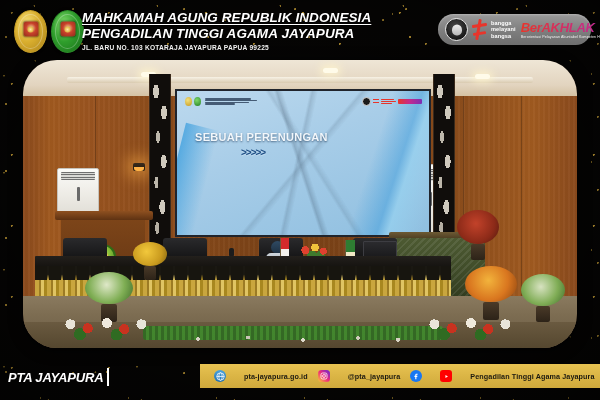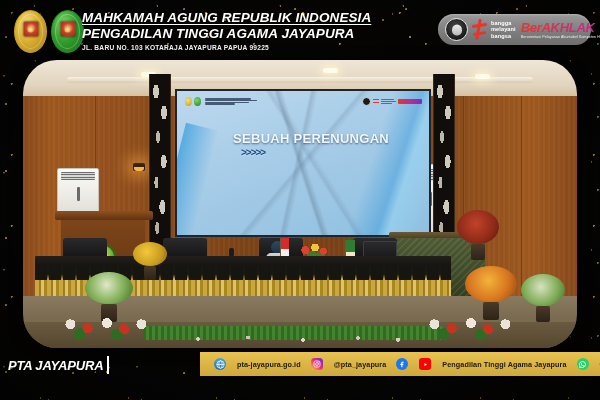--- a/index.html
+++ b/index.html
@@ -207,23 +207,22 @@
   .slide-badge .sb-seal{ width:9px; height:9px; border-radius:50%; background:#1b1b1b; border:1px solid #ddd; }
   .slide-badge .sb-mark{ width:6px; height:9px; background:
       linear-gradient(180deg,transparent 20%, #e8352b 20% 38%, transparent 38% 55%, #e8352b 55% 72%, transparent 72%); }
   .slide-badge .sb-txt{ display:flex; flex-direction:column; gap:.5px; }
   .slide-badge .sb-txt i{ display:block; height:1.3px; background:#e8352b; border-radius:1px; }
   .slide-badge .sb-big{ width:24px; height:5px; border-radius:1px;
       background:linear-gradient(90deg,#e8352b,#c22a8f,#7b2fb5); }
 
   .slide-title{
     position:absolute; left:18px; top:40px;
-    font-size:13px; font-weight:bold; color:#f2f7fb; letter-spacing:.3px;
+    font-size:11px; font-weight:bold; color:#f2f7fb; letter-spacing:.3px;
     text-shadow:0 1px 2px rgba(20,45,75,.65);
-    margin-left:38px;
   }
   .slide-chevrons{
     position:absolute; left:64px; top:56px;
     font-size:10px; font-weight:bold; color:#1f4f86; letter-spacing:-1px;
     text-shadow:0 1px 1px rgba(255,255,255,.35);
   }
   .slide-body{
     position:absolute; left:22px; top:70px; width:214px;
     font-size:7.2px; line-height:9.4px; color:#f4f8fb; text-align:justify;
     letter-spacing:.1px; text-shadow:0 1px 1.5px rgba(20,45,75,.6);
@@ -386,37 +385,37 @@
       radial-gradient(circle 5px at 14% 40%, #e8e4d8 0 100%, transparent 0),
       radial-gradient(circle 5px at 32% 55%, #c8321f 0 100%, transparent 0),
       radial-gradient(circle 5px at 52% 35%, #efe9dc 0 100%, transparent 0),
       radial-gradient(circle 5px at 70% 58%, #c8321f 0 100%, transparent 0),
       radial-gradient(circle 5px at 88% 40%, #e8e4d8 0 100%, transparent 0),
       radial-gradient(circle 6px at 24% 78%, #2f6b22 0 100%, transparent 0),
       radial-gradient(circle 6px at 62% 80%, #2f6b22 0 100%, transparent 0);
   }
 
   
-  .footer{ position:absolute; left:0; bottom:12px; width:600px; height:48px; z-index:6; }
+  .footer{ position:absolute; left:0; bottom:0; width:600px; height:48px; z-index:6; }
   .pta-logo{ position:absolute; left:8px; bottom:14px; display:flex; align-items:center; gap:4px; }
   .pta-main{
     font-size:13px; font-weight:bold; color:#fff; letter-spacing:-.2px;
     font-style:italic; white-space:nowrap;
   }
   .pta-div{ width:1.4px; height:18px; background:#fff; }
   .pta-right{ display:flex; flex-direction:column; line-height:9px; }
   .pta-aman{ font-size:9px; font-weight:bold; color:#fff; letter-spacing:.3px; font-style:italic; }
   .pta-aman-sub{ font-size:3.9px; font-weight:bold; color:#e9e3d3; letter-spacing:.1px; white-space:nowrap; }
 
   .contact-bar{
     position:absolute; left:200px; bottom:12px; width:400px; height:24px;
     background:linear-gradient(180deg,#e8c352 0%, #dbb545 50%, #cfa93c 100%);
     display:flex; align-items:center; gap:5px; padding-left:14px;
   }
-  .c-item{ display:flex; align-items:center; gap:11px; }
+  .c-item{ display:flex; align-items:center; gap:18px; }
   .c-item .lbl{ font-size:7.2px; font-weight:bold; color:#1d1a10; white-space:nowrap; letter-spacing:.1px; }
   .ic{ width:12px; height:12px; border-radius:50%; flex:0 0 auto; position:relative;
        display:flex; align-items:center; justify-content:center; }
   .ic svg{ display:block; }
   .ic-web{ background:linear-gradient(180deg,#4aa3dd,#1f6fae); }
   .ic-ig{ background:linear-gradient(45deg,#f9ce34,#ee2a7b 50%,#6228d7); border-radius:3.5px; }
   .ic-fb{ background:#1877f2; }
   .ic-yt{ background:#ff0000; border-radius:3px; }
   .ic-wa{ background:#25d366; }
   .gap{ width:9px; }

